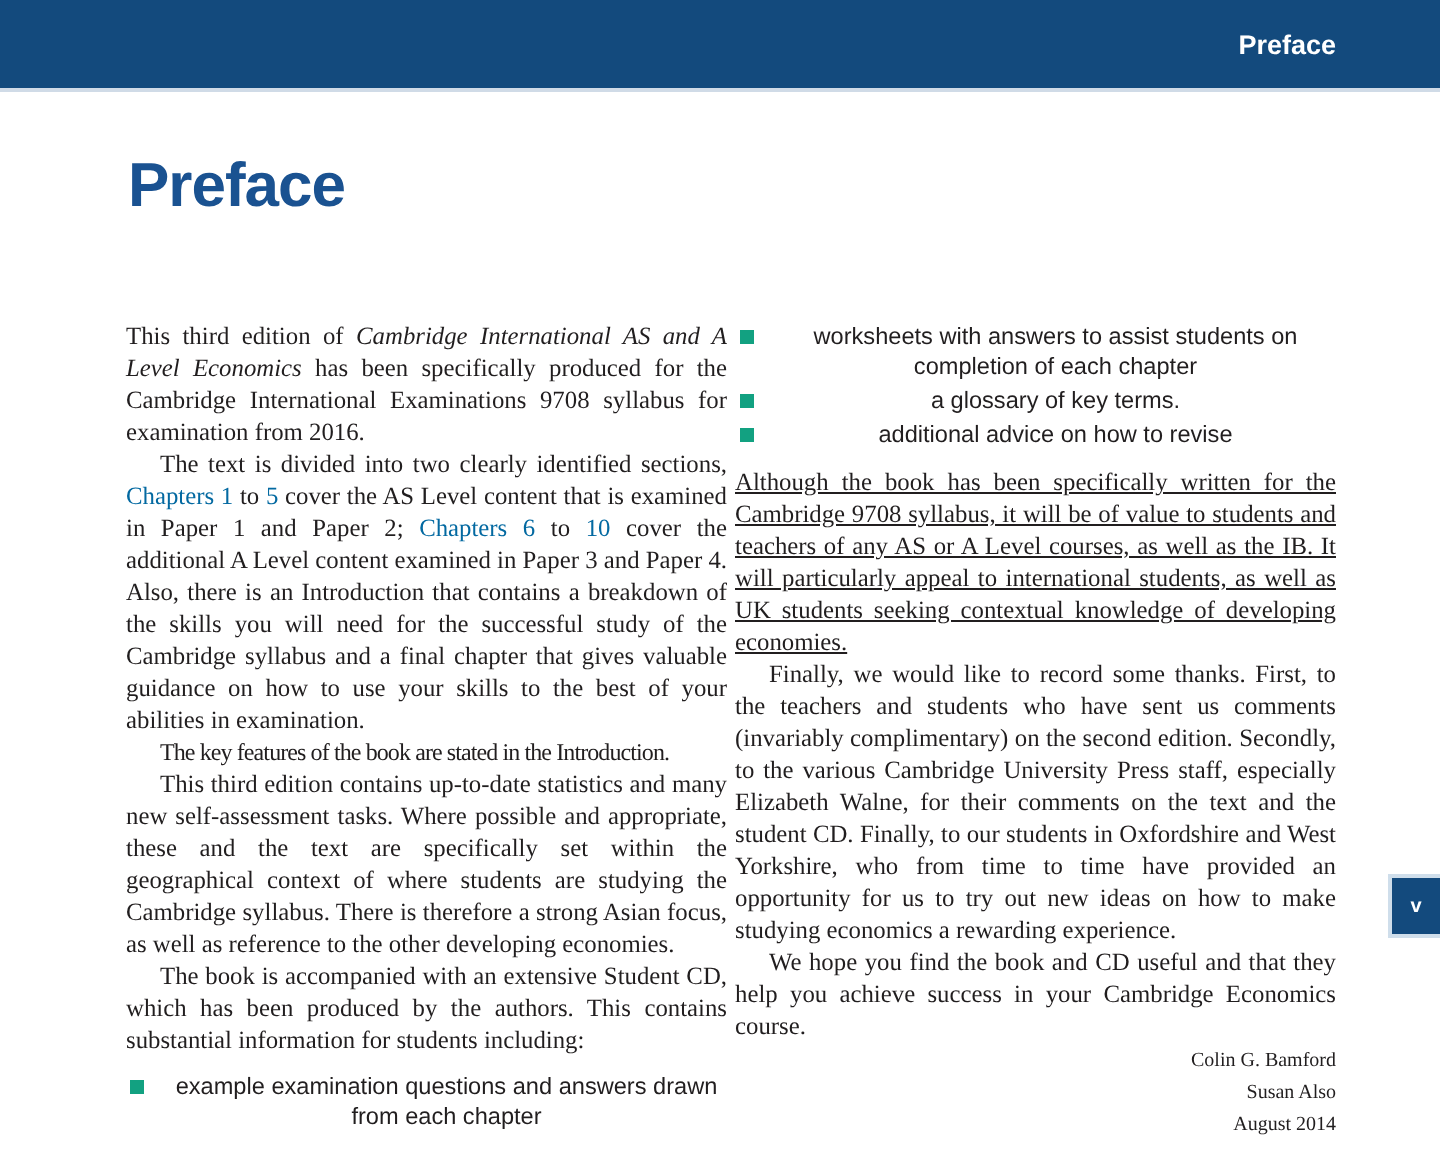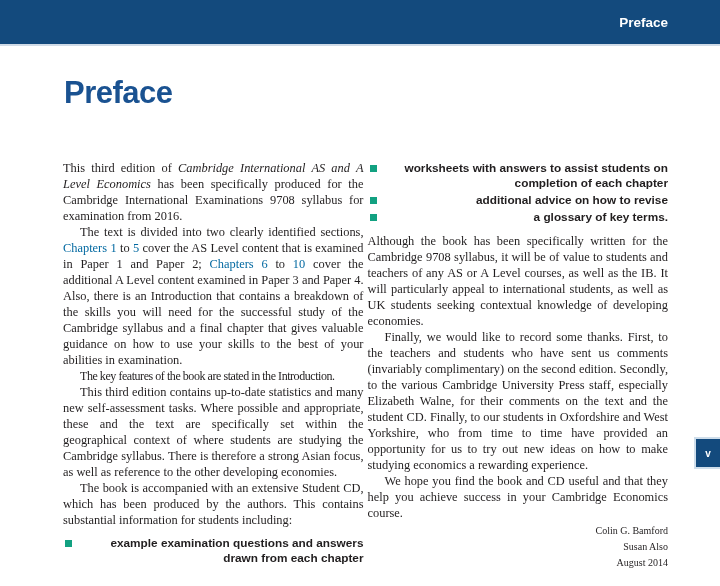--- a/index.html
+++ b/index.html
@@ -53,39 +53,38 @@
   .col {
     flex: 1 1 0;
     min-width: 0;
     font-size: 12.4px;
     line-height: 16px;
     color: #211E1F;
     text-align: justify;
   }
   .body-p { margin: 0; }
   .indent { text-indent: 17px; }
-  .after-bullets { margin-top: 8px; }
+  .after-bullets { margin-top: 8px; text-decoration: underline; }
   .fit-line {
     font-size: 12px;
     letter-spacing: -0.45px;
     white-space: nowrap;
   }
   .book-title { font-style: italic; }
   .chapter-link { color: #0369a1; text-decoration: none; cursor: pointer; }
 
   
   .bullets {
     list-style: none;
     margin: 8px 0 0 0;
     padding: 0;
     font-family: "Liberation Sans", sans-serif;
     font-size: 11.8px;
     line-height: 15px;
-    text-align: right;
-    font-weight: bold;
+    text-align: center;
   }
   .bullets.flush-top { margin-top: 1px; }
   .bullets li {
     position: relative;
     padding-left: 20px;
     margin-bottom: 2px;
   }
   .sq {
     position: absolute;
     left: 2px; top: 3.5px;
@@ -146,22 +145,22 @@
       <p class="body-p indent">The book is accompanied with an extensive Student CD, which has been produced by the authors. This contains substantial information for students including:</p>
 
       <ul class="bullets">
         <li><span class="sq"></span><span>example examination questions and answers drawn from each chapter</span></li>
       </ul>
     </div>
 
     <div class="col">
       <ul class="bullets flush-top">
         <li><span class="sq"></span><span>worksheets with answers to assist students on completion of each chapter</span></li>
+        <li><span class="sq"></span><span>a glossary of key terms.</span></li>
         <li><span class="sq"></span><span>additional advice on how to revise</span></li>
-        <li><span class="sq"></span><span>a glossary of key terms.</span></li>
       </ul>
 
       <p class="body-p after-bullets">Although the book has been specifically written for the Cambridge 9708 syllabus, it will be of value to students and teachers of any AS or A Level courses, as well as the IB. It will particularly appeal to international students, as well as UK students seeking contextual knowledge of developing economies.</p>
 
       <p class="body-p indent">Finally, we would like to record some thanks. First, to the teachers and students who have sent us comments (invariably complimentary) on the second edition. Secondly, to the various Cambridge University Press staff, especially Elizabeth Walne, for their comments on the text and the student CD. Finally, to our students in Oxfordshire and West Yorkshire, who from time to time have provided an opportunity for us to try out new ideas on how to make studying economics a rewarding experience.</p>
 
       <p class="body-p indent">We hope you find the book and CD useful and that they help you achieve success in your Cambridge Economics course.</p>
 
       <div class="signature">
         <div>Colin G. Bamford</div>

